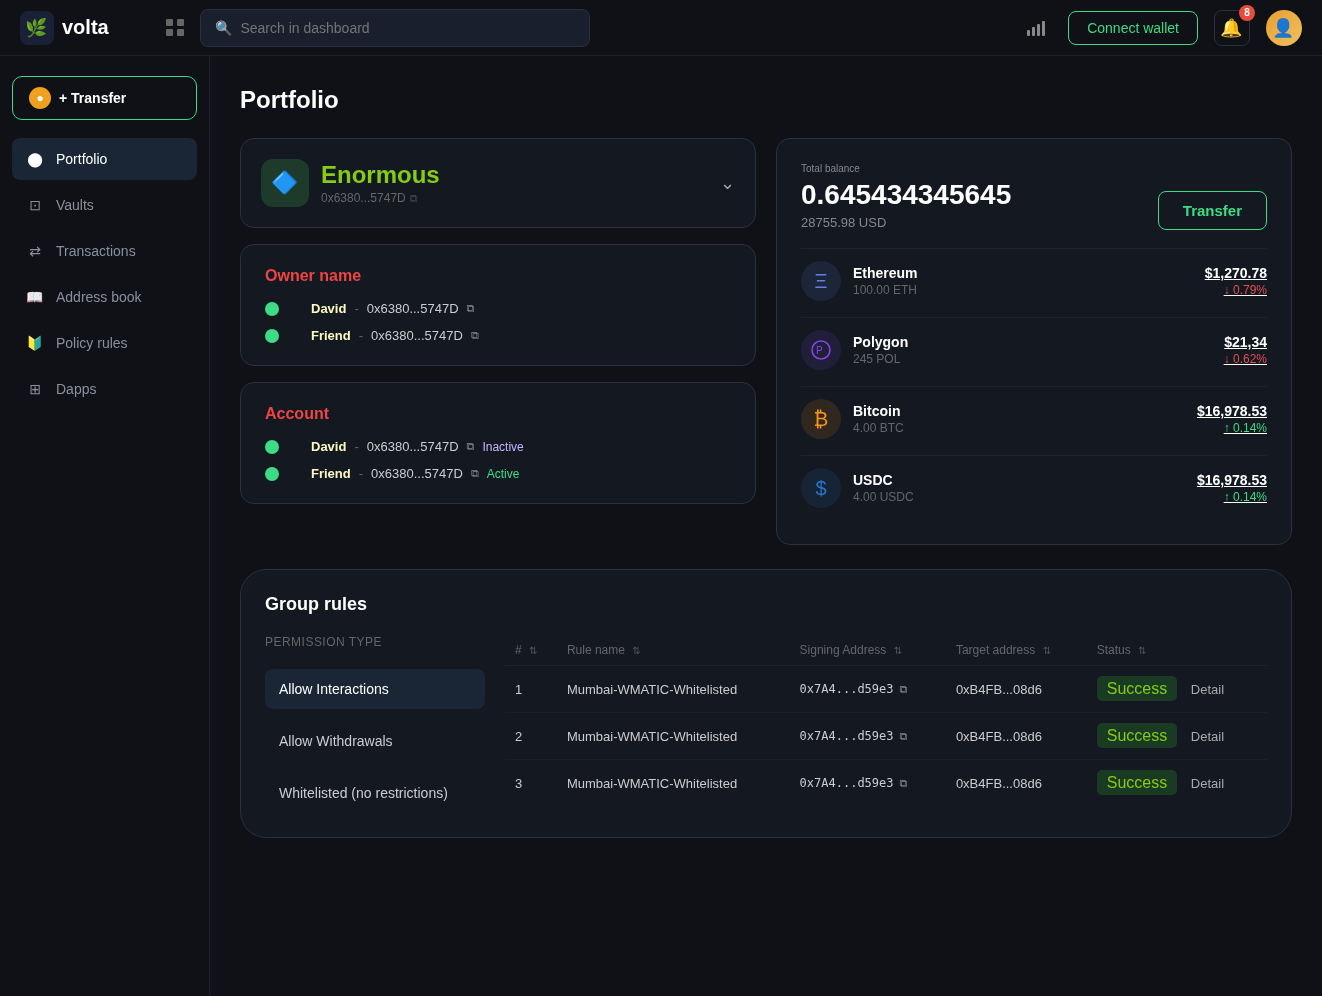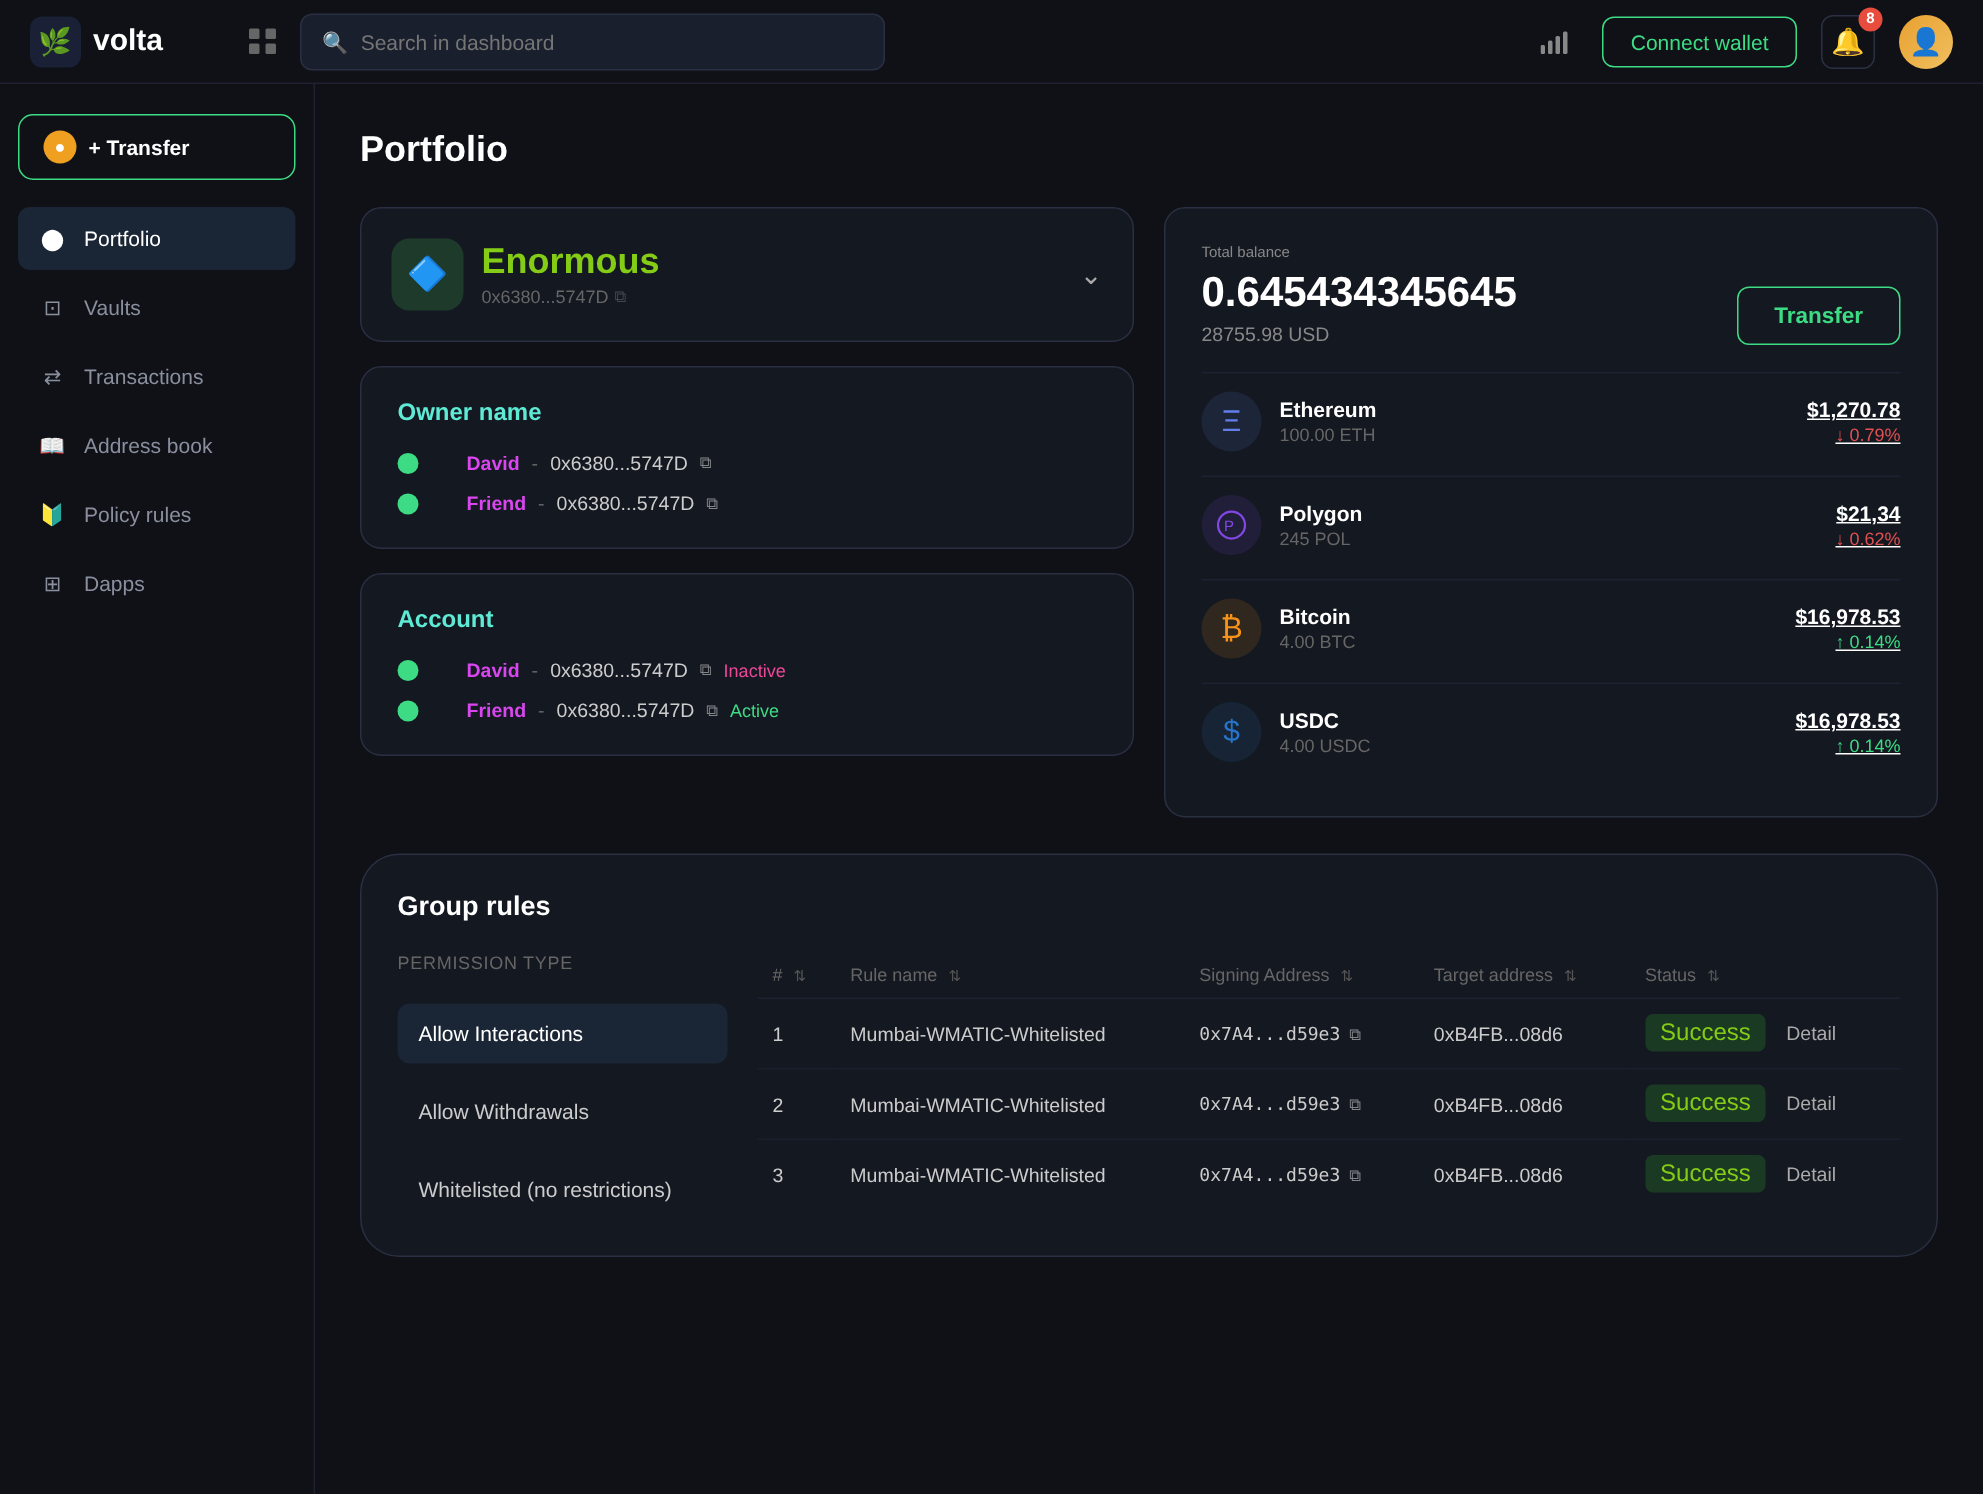--- a/index.html
+++ b/index.html
@@ -262,42 +262,42 @@
     .info-card {
       background: #141821;
       border: 1px solid #2a2f42;
       border-radius: 14px;
       padding: 22px 24px;
       margin-bottom: 16px;
     }
     .info-card-title {
       font-size: 16px;
       font-weight: 600;
-      color: #5eead4;
+      color: #ef4444;
       margin-bottom: 16px;
     }
     .member-row {
       display: flex;
       align-items: center;
       gap: 8px;
       font-size: 13px;
       color: #ccc;
       margin-bottom: 12px;
     }
     .member-row:last-child { margin-bottom: 0; }
     .member-dot {
       width: 14px; height: 14px;
       border-radius: 50%;
       background: #3ddc84;
       display: flex; align-items: center; justify-content: center;
       font-size: 8px;
     }
-    .member-name { color: #d946ef; font-weight: 600; padding-left: 24px; }
+    .member-name { color: #fef9c3; font-weight: 600; padding-left: 24px; }
     .badge-inactive {
-      color: #ec4899;
+      color: #c4b5fd;
       font-size: 12px;
       font-weight: 500;
     }
     .badge-active {
       color: #3ddc84;
       font-size: 12px;
       font-weight: 500;
     }
 
     

